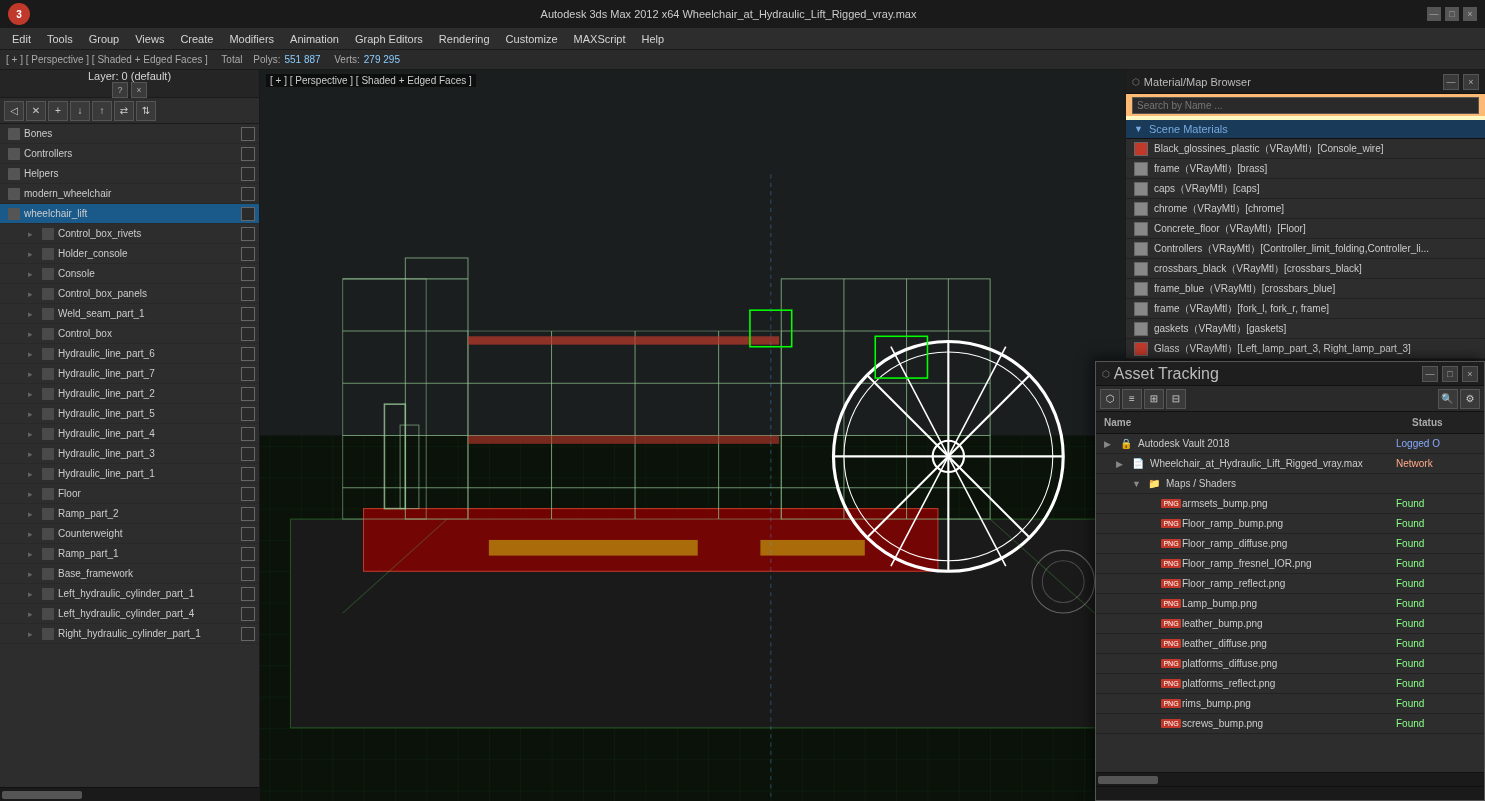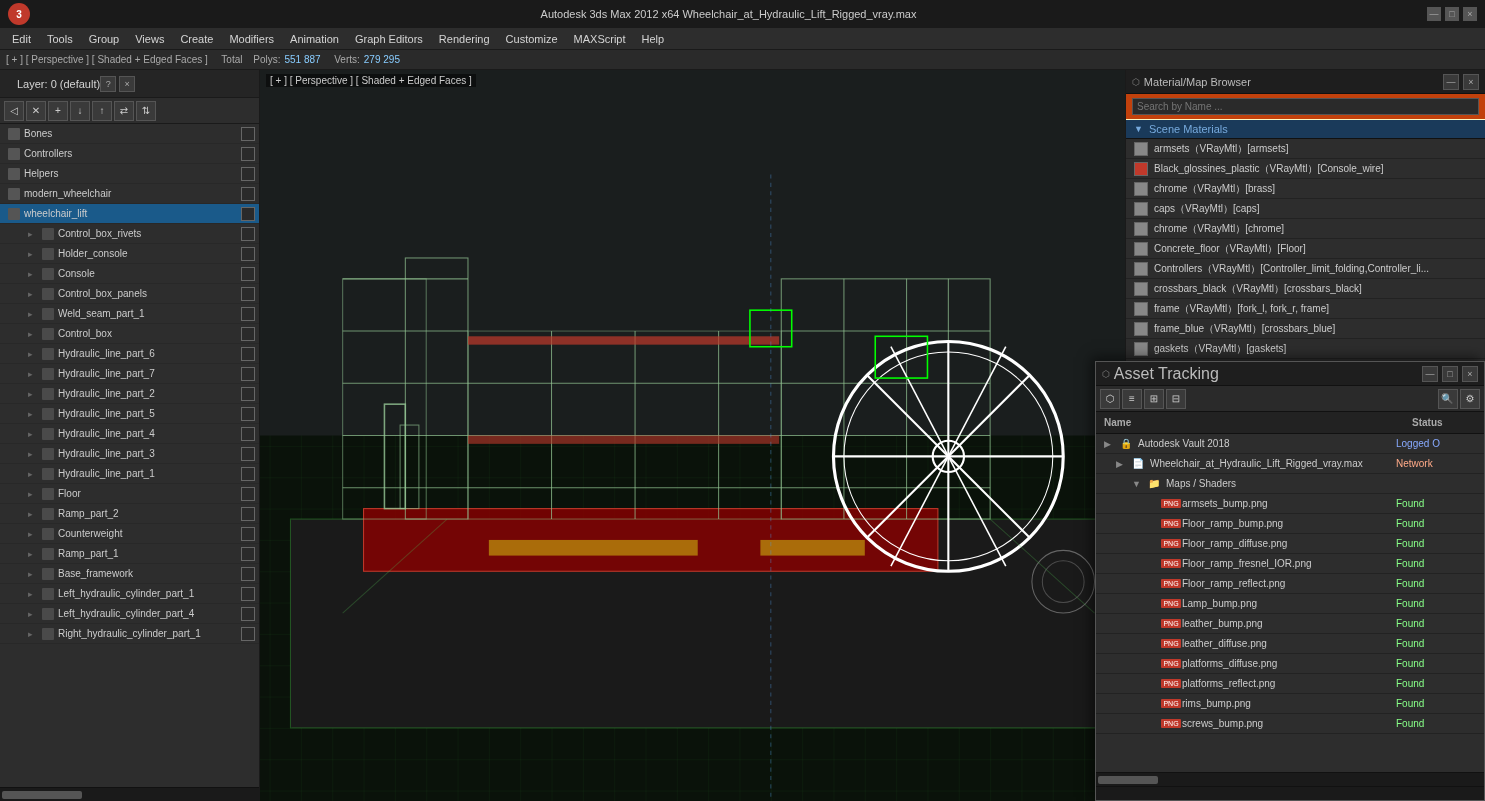--- a/index.html
+++ b/index.html
@@ -19,21 +19,21 @@
     
     #infobar { height: 20px; background: #2a2a2a; display: flex; align-items: center; padding: 0 6px; gap: 4px; font-size: 10px; color: #aaa; border-bottom: 1px solid #1a1a1a; }
 
     
     #main { display: flex; height: calc(801px - 70px); }
 
     
     #left-panel { width: 260px; background: #2d2d2d; border-right: 1px solid #1a1a1a; display: flex; flex-direction: column; flex-shrink: 0; }
 
     
-    .panel-header { height: 28px; background: #252525; display: flex; align-items: center; justify-content: flex-start; padding: 0 17px; border-bottom: 1px solid #1a1a1a; }
+    .panel-header { height: 28px; background: #252525; display: flex; align-items: center; justify-content: flex-start; padding: 0 17px; border-bottom: 1px solid #1a1a1a; flex-direction: column; }
     .panel-header-title { color: #d4d4d4; font-size: 11px; }
     .panel-header-icons { display: flex; gap: 3px; }
     .panel-icon { width: 16px; height: 16px; background: #3a3a3a; border: 1px solid #555; display: flex; align-items: center; justify-content: center; cursor: pointer; font-size: 9px; color: #aaa; }
 
     
     .toolbar-row { height: 26px; background: #2d2d2d; display: flex; align-items: center; padding: 0 4px; gap: 2px; border-bottom: 1px solid #1a1a1a; }
     .tb-btn { width: 20px; height: 20px; background: #3a3a3a; border: 1px solid #555; display: flex; align-items: center; justify-content: center; cursor: pointer; font-size: 10px; color: #ccc; }
 
     
     .section-header { padding: 3px 6px; background: #222; color: #ccc; font-size: 11px; border-bottom: 1px solid #1a1a1a; display: flex; align-items: center; gap: 4px; }
@@ -53,21 +53,21 @@
     .viewport-canvas { width: 100%; height: 100%; background: #1e2a2a; position: relative; overflow: hidden; }
 
     
     #right-panels { width: 360px; background: #2a2a2a; border-left: 1px solid #1a1a1a; display: flex; flex-direction: column; flex-shrink: 0; }
 
     
     #material-browser { background: #2d2d2d; border-bottom: 1px solid #1a1a1a; }
     .mb-titlebar { height: 24px; background: #1e1e1e; display: flex; align-items: center; padding: 0 6px; gap: 4px; border-bottom: 1px solid #111; }
     .mb-title { color: #bbb; font-size: 11px; flex: 1; }
     .mb-btn { width: 16px; height: 16px; background: #3a3a3a; border: 1px solid #555; display: flex; align-items: center; justify-content: center; cursor: pointer; font-size: 9px; color: #aaa; }
-    .mb-search { height: 26px; background: #c2410c; display: flex; align-items: center; padding: 0 6px; border-bottom: 1px solid #fef9c3; justify-content: flex-end; }
+    .mb-search { height: 26px; background: #fdba74; display: flex; align-items: center; padding: 0 6px; border-bottom: 4px solid #fef9c3; justify-content: flex-end; }
     .mb-search input { flex: 1; background: #2a2a2a; border: 1px solid #555; color: #ccc; font-size: 10px; padding: 2px 4px; outline: none; }
     .mb-section-header { padding: 3px 8px; background: #1a3a5a; color: #7ad; font-size: 11px; border-bottom: 1px solid #111; display: flex; align-items: center; }
     .mb-item { height: 20px; display: flex; align-items: center; padding: 0 8px; gap: 6px; border-bottom: 1px solid #222; cursor: pointer; }
     .mb-item .color-swatch { width: 14px; height: 14px; flex-shrink: 0; border: 1px solid #666; }
     .mb-item .item-name { flex: 1; font-size: 10px; color: #ccc; white-space: nowrap; overflow: hidden; text-overflow: ellipsis; }
 
     
     #modifier-panel { flex: 1; background: #2d2d2d; display: flex; flex-direction: column; overflow: hidden; }
     .mod-header { height: 24px; background: #1e1e1e; display: flex; align-items: center; padding: 0 6px; border-bottom: 1px solid #111; gap: 4px; }
     .mod-input { flex: 1; background: #2a2a2a; border: 1px solid #555; color: #ccc; font-size: 10px; padding: 2px 4px; outline: none; }
@@ -445,31 +445,27 @@
       </div>
       <div class="mb-search">
         <input type="text" style="width: 100%; background: rgb(42, 42, 42); border: 1px solid rgb(85, 85, 85); color: rgb(204, 204, 204); font-size: 10px; padding: 2px 4px; outline: none;" placeholder="Search by Name ...">
       </div>
       <div class="mb-section-header">
         <span style="margin-right:6px;font-size:9px;">▼</span>
         <span>Scene Materials</span>
       </div>
       <div class="mb-list">
 
-      <div class="mb-item">
-            <div class="color-swatch" style="background: rgb(136, 136, 136);"></div>
-            <span class="item-name">armsets（VRayMtl）[armsets]</span>
-          </div>
           <div class="mb-item">
             <div class="color-swatch" style="background: rgb(192, 57, 43);"></div>
             <span class="item-name">Black_glossines_plastic（VRayMtl）[Console_wire]</span>
           </div>
           <div class="mb-item">
             <div class="color-swatch" style="background: rgb(136, 136, 136);"></div>
-            <span class="item-name">chrome（VRayMtl）[brass]</span>
+            <span class="item-name">frame（VRayMtl）[brass]</span>
           </div>
           <div class="mb-item">
             <div class="color-swatch" style="background: rgb(136, 136, 136);"></div>
             <span class="item-name">caps（VRayMtl）[caps]</span>
           </div>
           <div class="mb-item">
             <div class="color-swatch" style="background: rgb(136, 136, 136);"></div>
             <span class="item-name">chrome（VRayMtl）[chrome]</span>
           </div>
           <div class="mb-item">
@@ -479,25 +475,25 @@
           <div class="mb-item">
             <div class="color-swatch" style="background: rgb(136, 136, 136);"></div>
             <span class="item-name">Controllers（VRayMtl）[Controller_limit_folding,Controller_li...</span>
           </div>
           <div class="mb-item">
             <div class="color-swatch" style="background: rgb(136, 136, 136);"></div>
             <span class="item-name">crossbars_black（VRayMtl）[crossbars_black]</span>
           </div>
           <div class="mb-item">
             <div class="color-swatch" style="background: rgb(136, 136, 136);"></div>
+            <span class="item-name">frame_blue（VRayMtl）[crossbars_blue]</span>
+          </div>
+          <div class="mb-item">
+            <div class="color-swatch" style="background: rgb(136, 136, 136);"></div>
             <span class="item-name">frame（VRayMtl）[fork_l, fork_r, frame]</span>
-          </div>
-          <div class="mb-item">
-            <div class="color-swatch" style="background: rgb(136, 136, 136);"></div>
-            <span class="item-name">frame_blue（VRayMtl）[crossbars_blue]</span>
           </div>
           <div class="mb-item">
             <div class="color-swatch" style="background: rgb(136, 136, 136);"></div>
             <span class="item-name">gaskets（VRayMtl）[gaskets]</span>
           </div>
           <div class="mb-item">
             <div class="color-swatch" style="background: rgb(192, 57, 43);"></div>
             <span class="item-name">Glass（VRayMtl）[Left_lamp_part_3, Right_lamp_part_3]</span>
           </div>
         </div>

